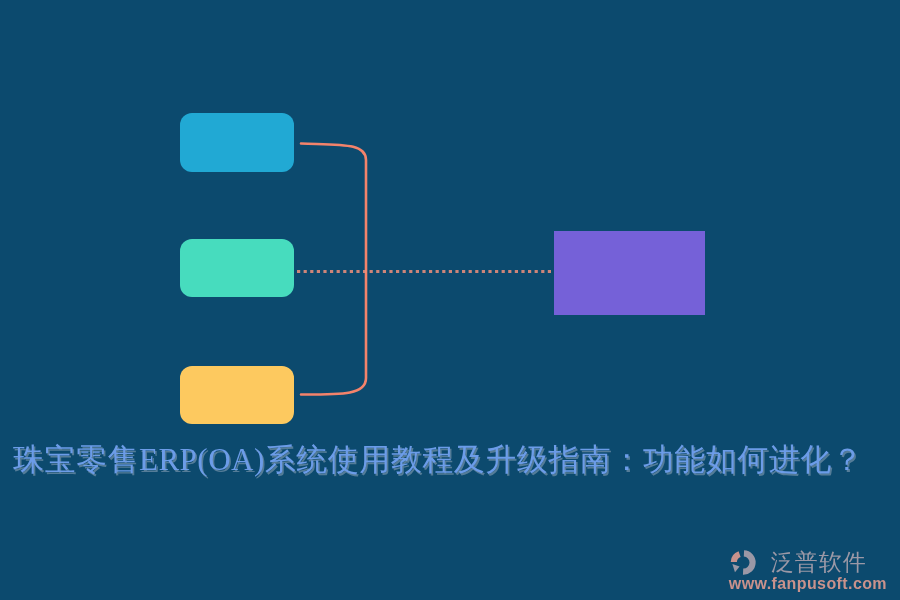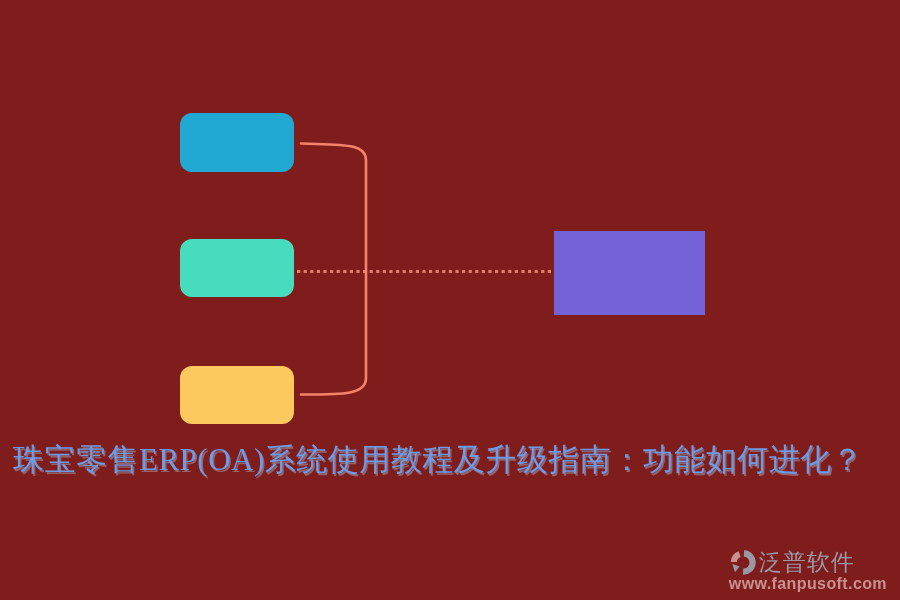--- a/index.html
+++ b/index.html
@@ -5,21 +5,21 @@
   html, body {
     margin: 0;
     padding: 0;
     background: #ffffff;
     font-family: "Liberation Sans", sans-serif;
   }
   .canvas {
     position: relative;
     width: 900px;
     height: 600px;
-    background: #7f1d1d;
+    background: #0c4a6e;
     overflow: hidden;
   }
   .diagram-svg {
     position: absolute;
     left: 0;
     top: 0;
     width: 900px;
     height: 600px;
   }
   .article-title {
@@ -35,21 +35,21 @@
   }
   .watermark {
     position: absolute;
     right: 13px;
     bottom: 7px;
     text-align: center;
   }
   .wm-row {
     display: flex;
     align-items: center;
-    gap: 3px;
+    gap: 15px;
     justify-content: flex-start;
   }
   .wm-icon { display: block; }
   .wm-brand {
     font-size: 23px;
     line-height: 26px;
     letter-spacing: 1px;
     font-weight: 500;
     white-space: nowrap;
   }

